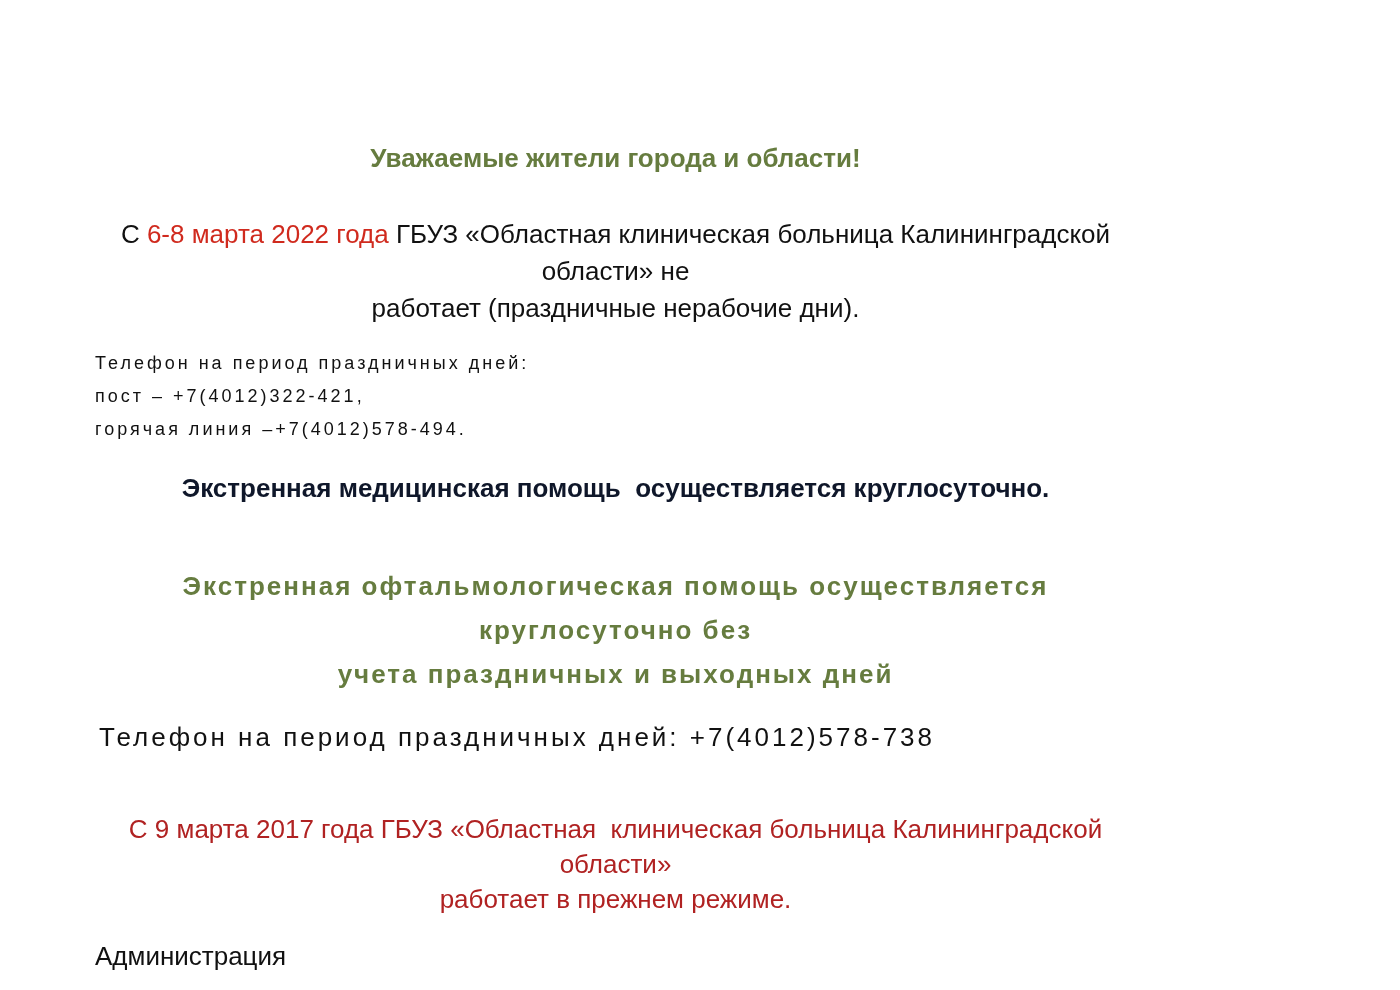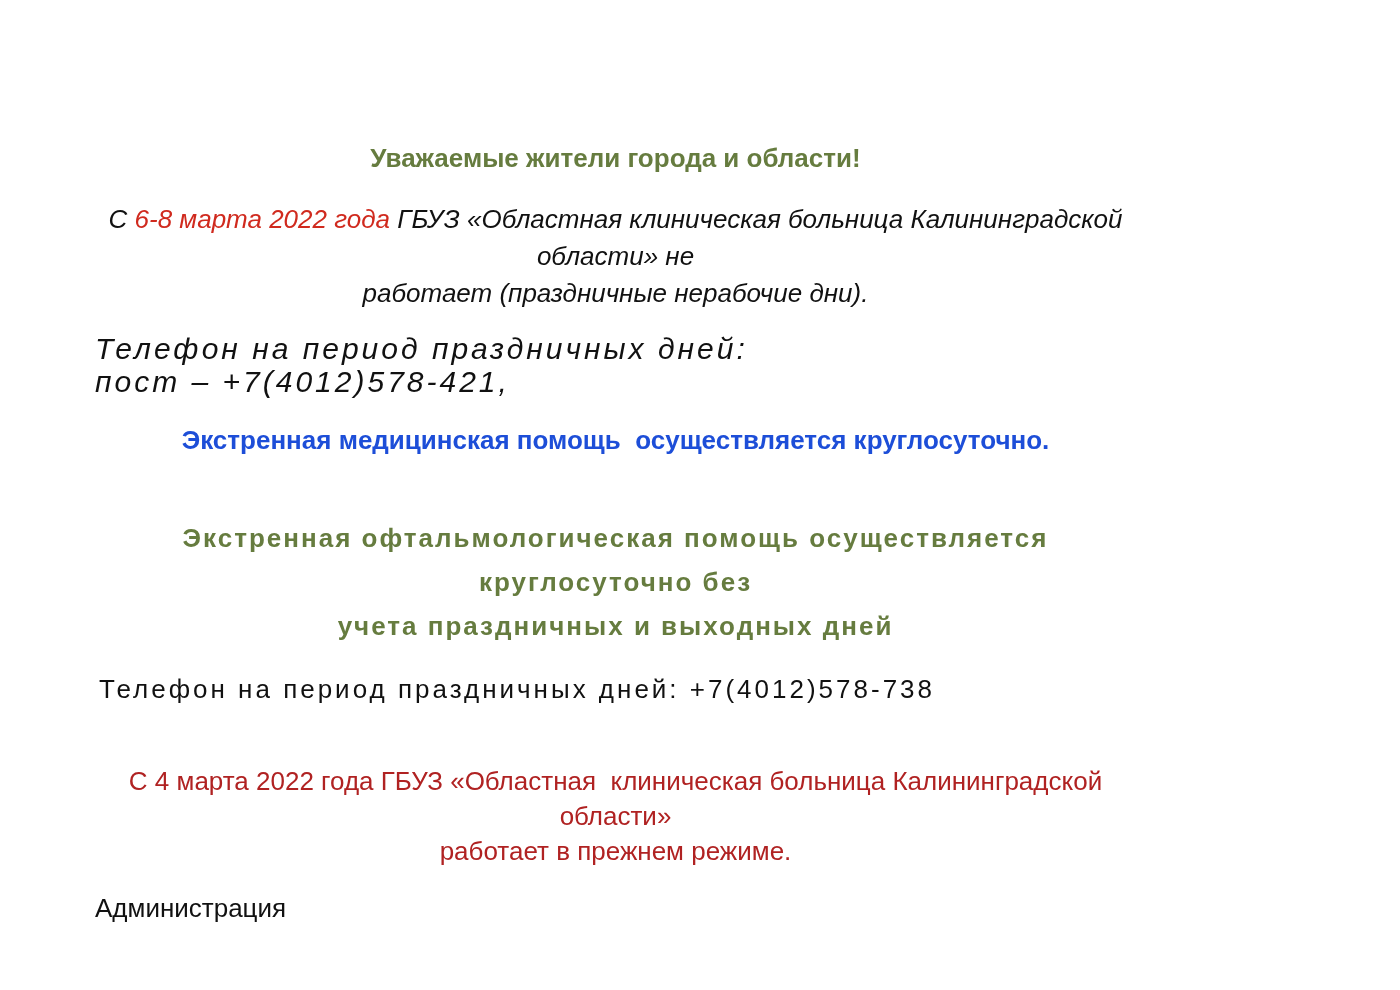--- a/index.html
+++ b/index.html
@@ -24,36 +24,34 @@
   .heading {
     font-size: 26px;
     line-height: 34px;
     font-weight: bold;
     color: #667c3f;
     margin: 0;
   }
   .closure-notice {
     font-size: 26px;
     line-height: 37px;
-    margin: 26px 0 0 0;
-    font-style: italic;
+    margin: 41px 0 0 0;
   }
   .date-red { color: #d02a1e; }
   .phones-block {
-    font-size: 30px;
+    font-size: 18px;
     line-height: 33px;
     letter-spacing: 3px;
     margin: 20px 0 6px 0;
-    font-style: italic;
   }
   .green-line {
     font-size: 26px;
     line-height: 34px;
     font-weight: bold;
-    color: #1d4ed8;
+    color: #0f172a;
     margin: 25px 0 0 0;
   }
   .reception-line {
     font-size: 26px;
     line-height: 34px;
     margin: 25px 0 0 0;
   }
   .reception-line .numbers { letter-spacing: 1.5px; }
   .green-bold-block {
     font-size: 26px;
@@ -86,29 +84,30 @@
 
 <div class="page">
 
   <h1 class="heading center">Уважаемые жители города и области!</h1>
 
   <p class="closure-notice center pre"><span>С </span><span class="date-red">6-8 марта 2022 года</span><span class="pre"> ГБУЗ «Областная клиническая больница Калининградской области» не
 работает (праздничные нерабочие дни).</span></p>
 
   <div class="phones-block">
     <div>Телефон на период праздничных дней:</div>
-    <div>пост – +7(4012)578-421,</div>
+    <div>пост – +7(4012)322-421,</div>
+    <div>горячая линия –+7(4012)578-494.</div>
   </div>
 
   <p class="green-line center pre">Экстренная медицинская помощь  осуществляется круглосуточно.</p>
 
 
   <p class="green-bold-block center pre">Экстренная офтальмологическая помощь осуществляется круглосуточно без
 учета праздничных и выходных дней</p>
 
   <p class="ophth-phone">Телефон на период праздничных дней: +7(4012)578-738</p>
 
-  <p class="resume-notice center pre">С 4 марта 2022 года ГБУЗ «Областная  клиническая больница Калининградской области»
+  <p class="resume-notice center pre">С 9 марта 2017 года ГБУЗ «Областная  клиническая больница Калининградской области»
 работает в прежнем режиме.</p>
 
   <p class="signature right">Администрация</p>
 
 </div>
 
 </body></html>

